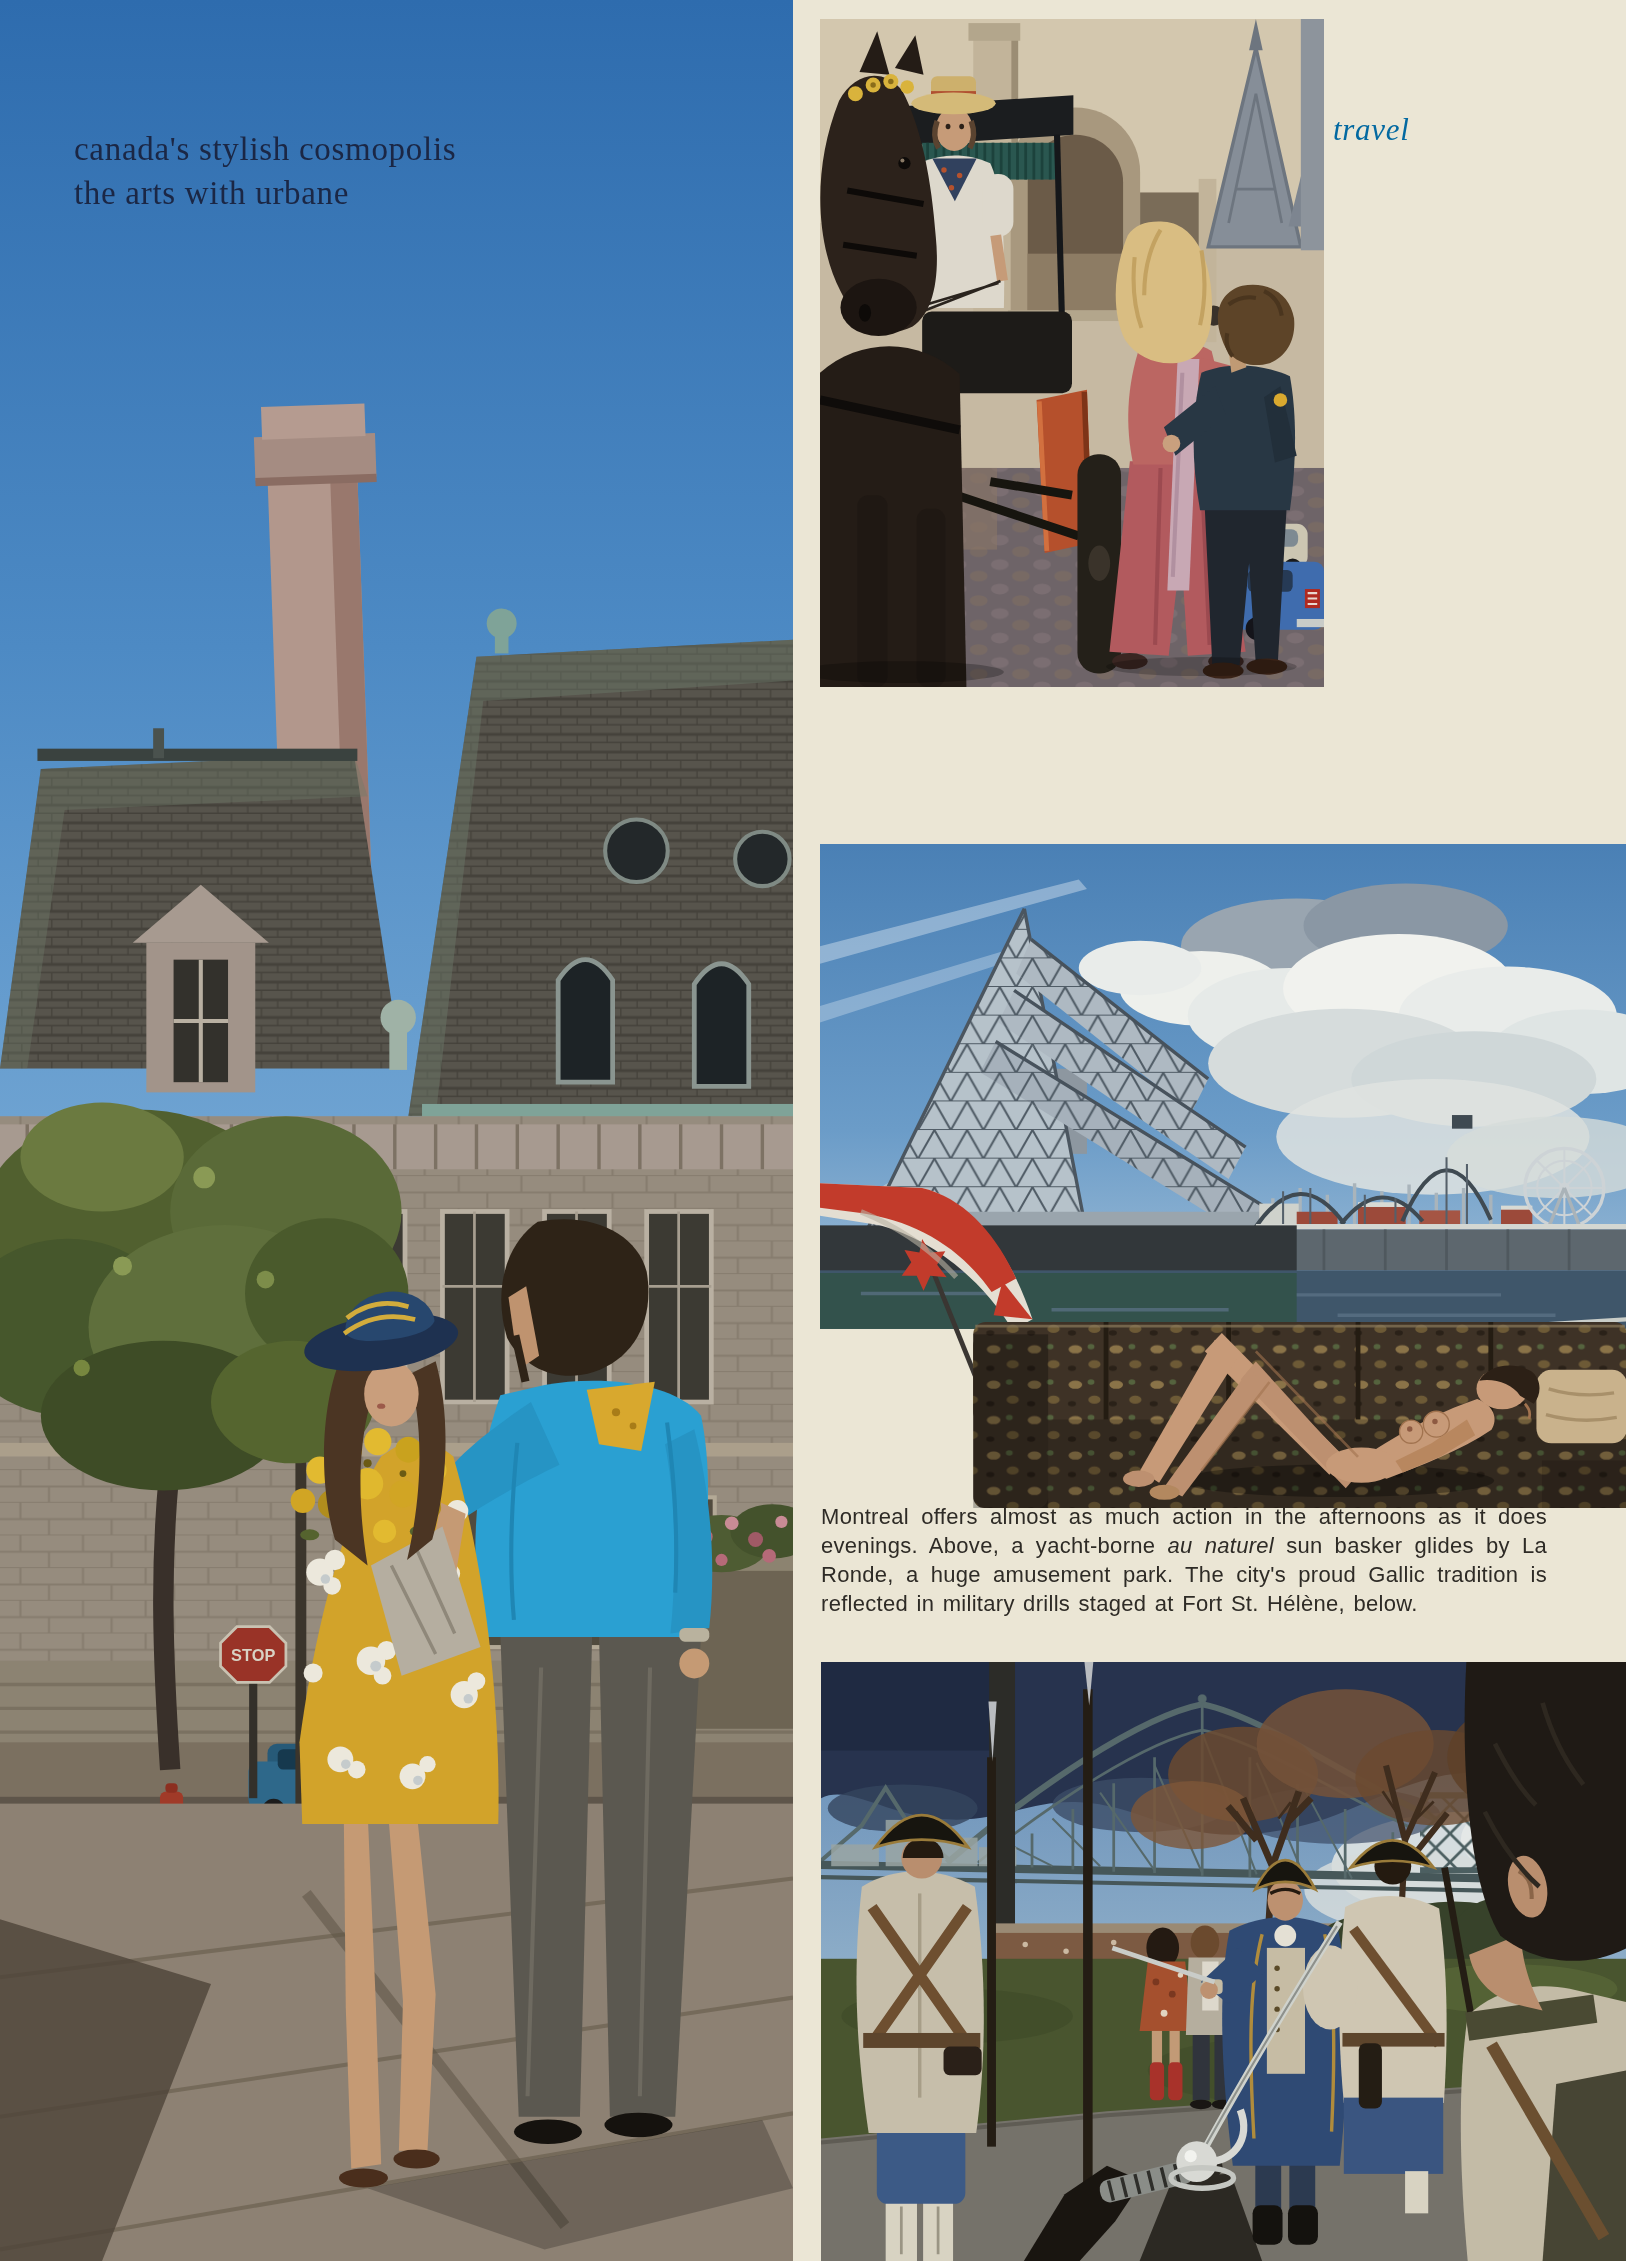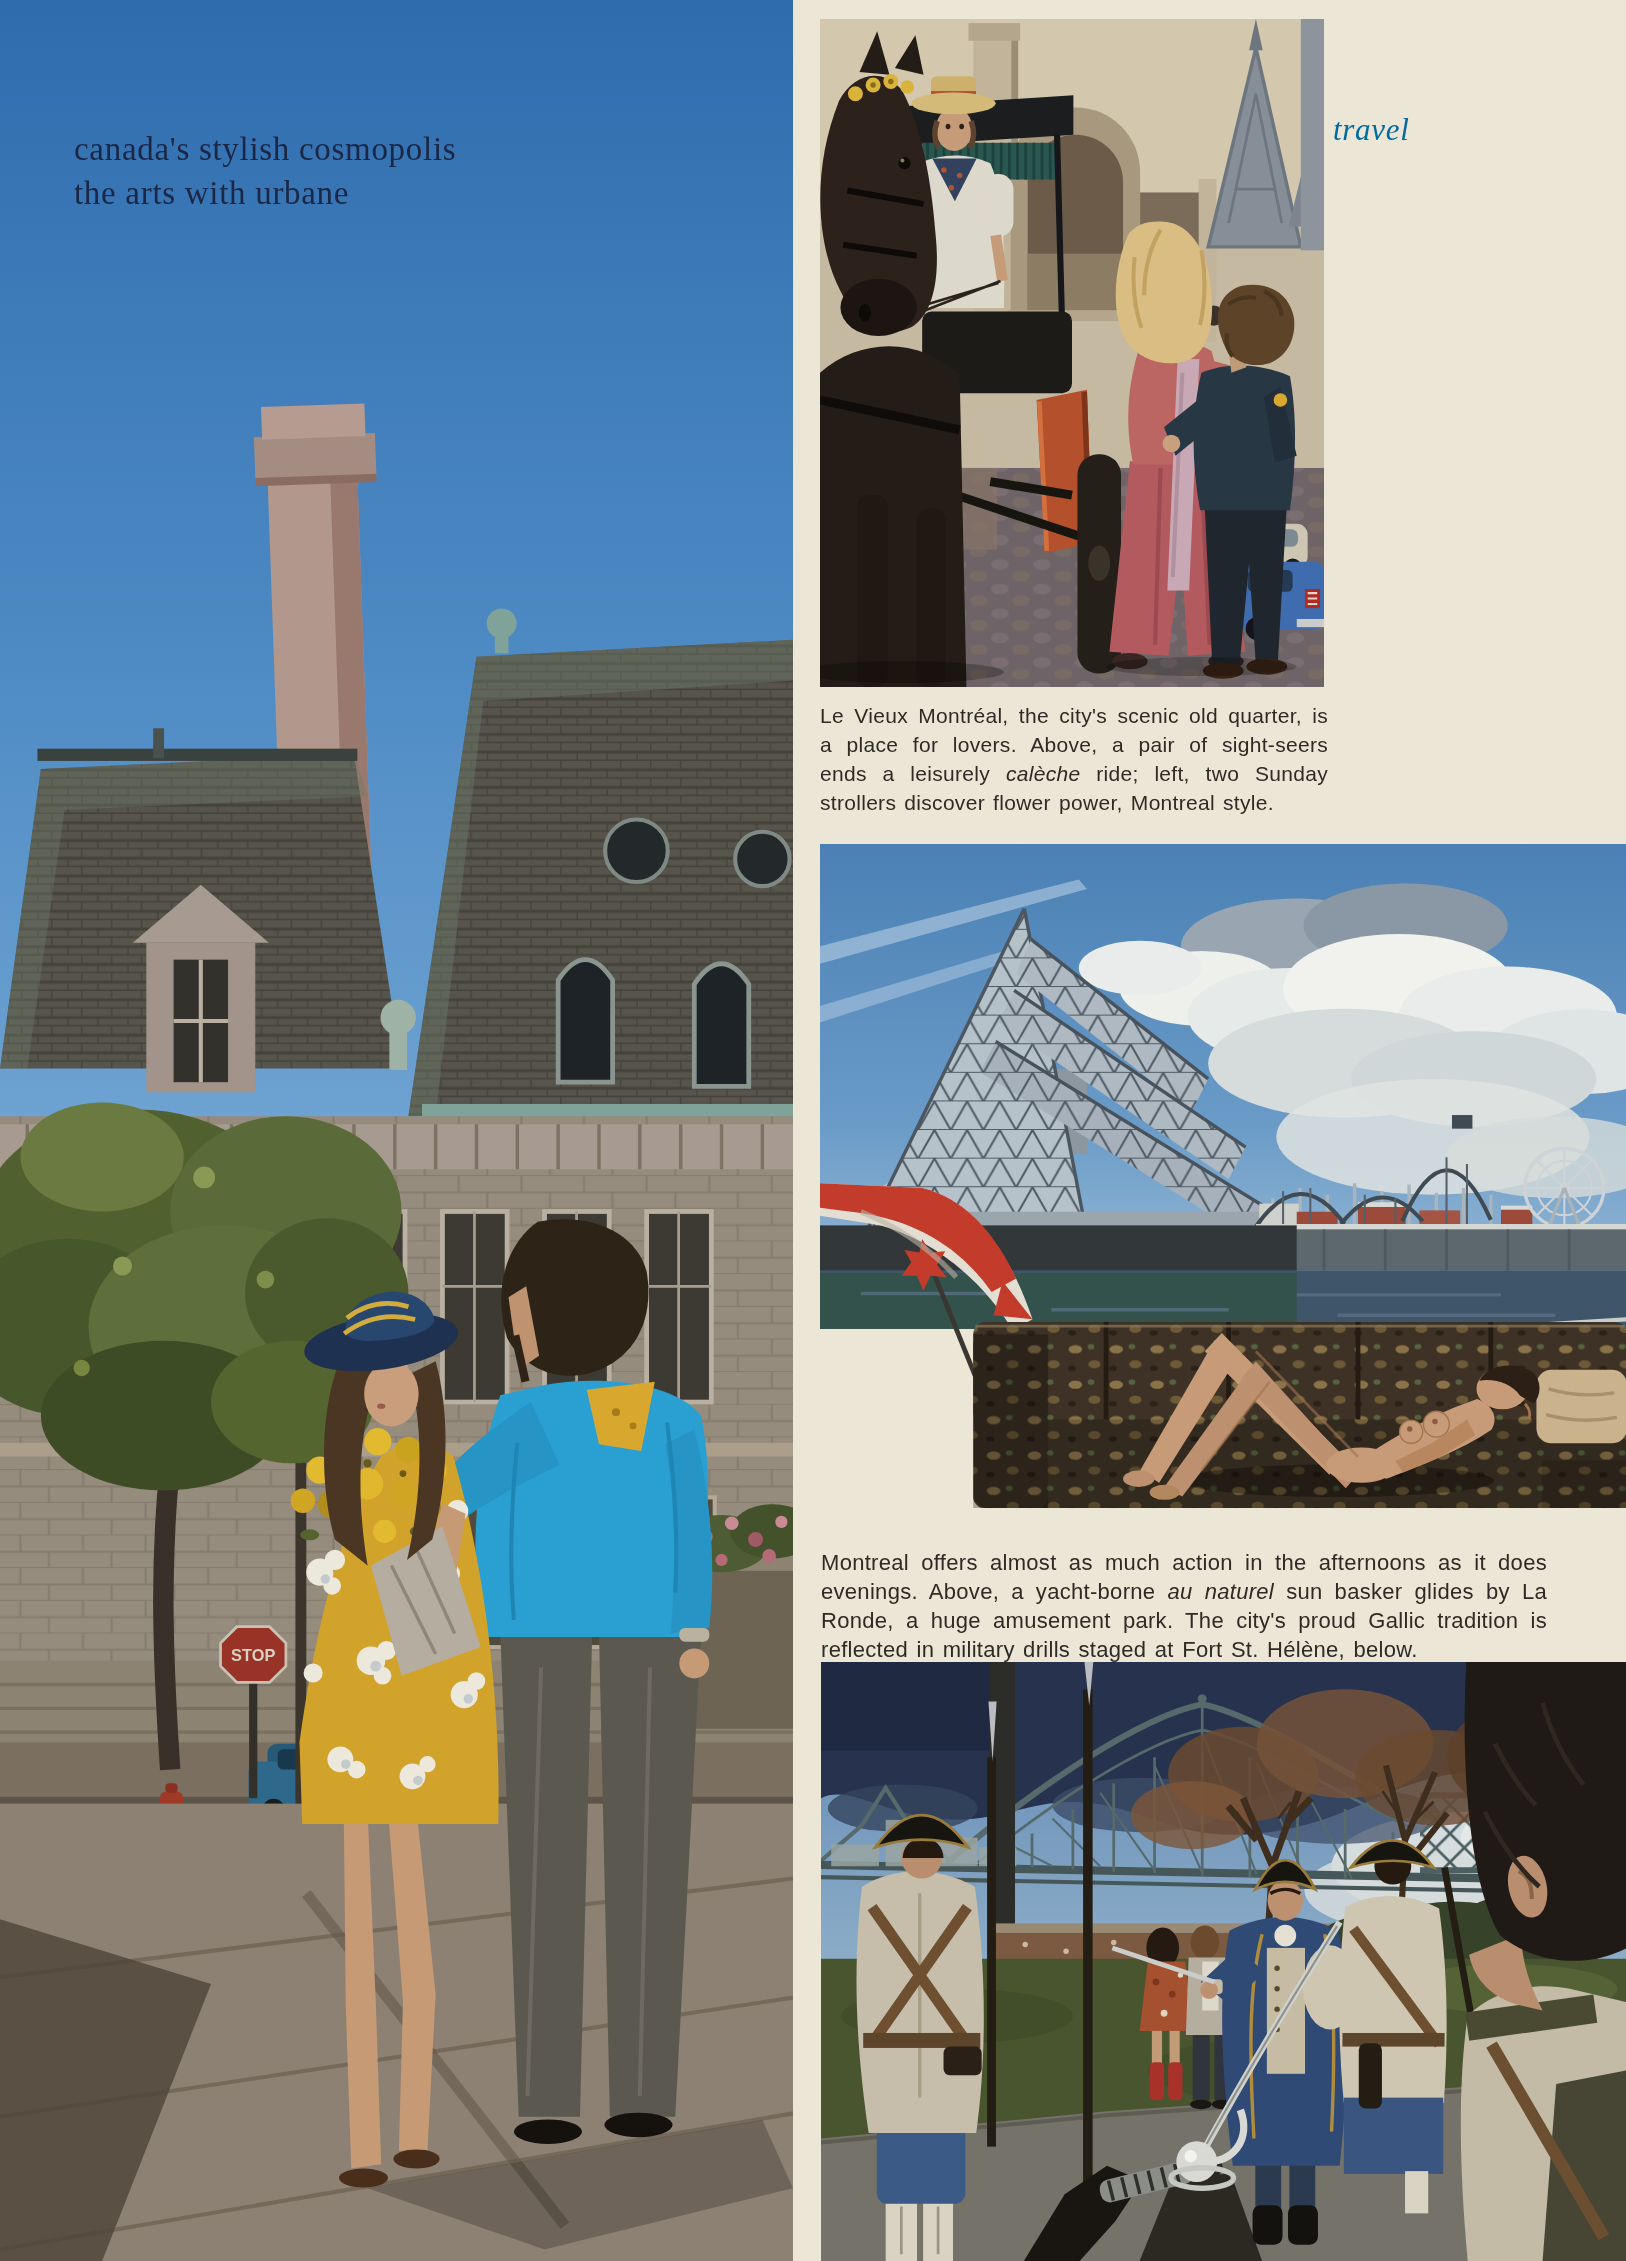--- a/index.html
+++ b/index.html
@@ -15,21 +15,21 @@
         font-family:"Liberation Serif",serif;font-size:33px;line-height:44px;
         color:#1b2745;letter-spacing:0.7px;}
   .headline span{display:block;}
   .travel-label{position:absolute;left:1333px;top:113px;
         font-family:"Liberation Serif",serif;font-style:italic;font-size:31px;line-height:1.1;
         color:#0369a1;letter-spacing:0.7px;}
   .caption{position:absolute;color:#2e2b26;text-align:justify;
         letter-spacing:0.3px;word-spacing:2px;margin:0;}
   .caption em{font-style:italic;}
   .caption-1{left:820px;top:701px;width:508px;font-size:21px;line-height:29px;}
-  .caption-2{left:821px;top:1548px;width:726px;font-size:22px;line-height:29px;}
+  .caption-2{left:821px;top:1502px;width:726px;font-size:22px;line-height:29px;}
 </style>
 </head>
 <body>
 
 <svg width="0" height="0" style="position:absolute" aria-hidden="true">
 <defs>
   <linearGradient id="sky1" x1="0" y1="0" x2="0" y2="1">
     <stop offset="0" stop-color="#2e6cae"></stop>
         <stop offset=".5" stop-color="#4d8ac4"></stop>
         <stop offset="1" stop-color="#79abd6"></stop>
@@ -426,23 +426,20 @@
           <polygon points="598,472 616,460 626,512 604,520" fill="#c09a74"></polygon>
           <path d="M590 470 C575 430 590 400 620 392 C660 385 690 405 696 440 C699 470 686 496 660 506 C625 516 598 498 590 470 Z" fill="#5d4428"></path>
           <path d="M600 420 q18 -14 40 -10 M652 400 q22 10 26 36 M598 462 q-4 20 8 34" stroke="#4a351e" stroke-width="6" fill="none"></path>
         </g>
       </g>
       <ellipse cx="120" cy="960" rx="150" ry="16" fill="#000000" opacity=".25"></ellipse>
       <ellipse cx="560" cy="952" rx="140" ry="14" fill="#000000" opacity=".22"></ellipse>
     </svg>
   </div>
 
-  <p class="caption caption-1">
-    <span>Le Vieux Montréal, the city's scenic old quarter, is a place for lovers. Above, a pair of sight-seers ends a leisurely </span><em>calèche</em><span> ride; left, two Sunday strollers discover flower power, Montreal style.</span>
-  </p>
 
   <div class="photo photo-laronde" title="Sun basker on a yacht gliding by La Ronde amusement park">
     <svg viewBox="0 0 1185 975" preserveAspectRatio="none">
       <rect width="1185" height="700" fill="url(#sky2)"></rect>
       <g>
         <polygon points="0,150 380,52 392,66 0,176" fill="#ffffff" opacity=".35"></polygon>
         <polygon points="0,238 300,148 310,162 0,262" fill="#ffffff" opacity=".28"></polygon>
         <ellipse cx="700" cy="150" rx="170" ry="70" fill="#99a5b0"></ellipse>
         <ellipse cx="860" cy="120" rx="150" ry="62" fill="#8a97a4"></ellipse>
         <ellipse cx="560" cy="212" rx="120" ry="55" fill="#eef0ec"></ellipse>

